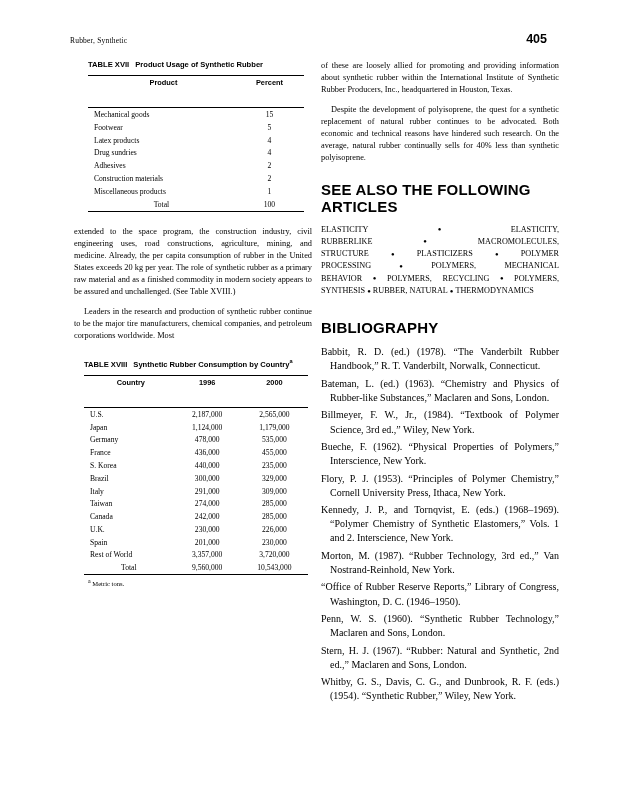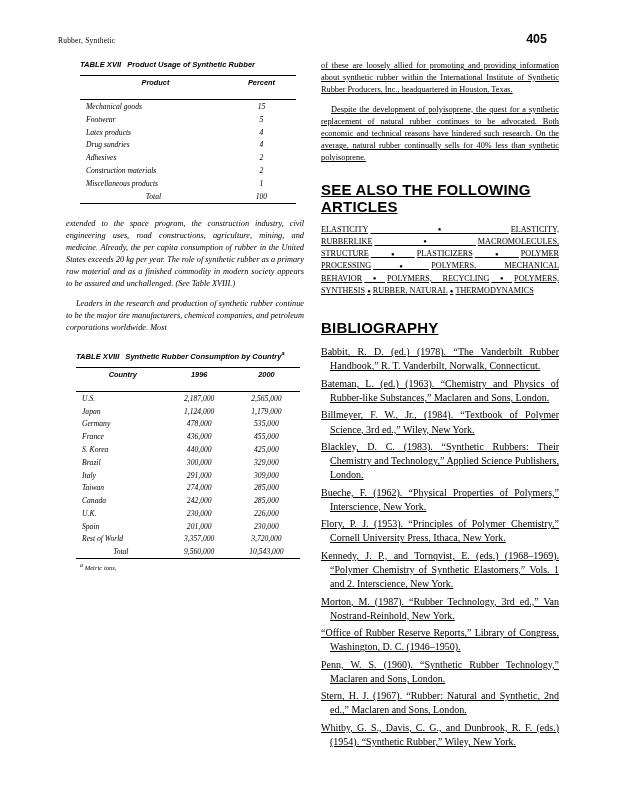--- a/index.html
+++ b/index.html
@@ -24,21 +24,21 @@
   }
   .header {
     position: absolute;
     top: 36px;
     left: 58px;
     right: 58px;
     height: 14px;
   }
   .header-left {
     position: absolute;
-    left: 0;
+    left: 12px;
     top: 0;
     font-size: 7.5px;
     letter-spacing: 0.2px;
   }
   .header-right {
     position: absolute;
     right: 12px;
     top: -4px;
     font-size: 12.5px;
     font-weight: bold;
@@ -49,22 +49,22 @@
     top: 60px;
     left: 58px;
     width: 501px;
     height: 640px;
   }
   .col {
     position: absolute;
     top: 0;
     width: 238px;
   }
-  .col-left { left: 8px; font-style: italic; }
-  .col-right { left: 263px; text-decoration: underline; }
+  .col-left { left: 16px; }
+  .col-right { left: 263px; }
 
   
   .table-block {
     margin-bottom: 6px;
   }
   .table-caption {
     font-family: "Liberation Sans", sans-serif;
     font-size: 7.6px;
     font-weight: bold;
     margin: 0 0 5px 0;
@@ -73,21 +73,21 @@
   .table-caption .cap-num { margin-right: 6px; }
   table.data {
     border-collapse: collapse;
     width: 100%;
     font-size: 7.6px;
   }
   table.data th {
     font-family: "Liberation Sans", sans-serif;
     font-weight: bold;
     font-size: 7.4px;
-    padding: 2px 2px 12px 2px;
+    padding: 2px 2px 20px 2px;
     text-align: center;
   }
   table.data td {
     padding: 1.9px 2px;
     font-size: 7.6px;
   }
   .rule-top { border-top: 1.1px solid #000; }
   .rule-bot { border-bottom: 1.1px solid #000; }
   .c-label { text-align: left; padding-left: 6px !important; }
   .c-val  { text-align: center; }
@@ -239,21 +239,21 @@
               <td class="c-val">535,000</td>
             </tr>
             <tr>
               <td class="c-label">France</td>
               <td class="c-val">436,000</td>
               <td class="c-val">455,000</td>
             </tr>
             <tr>
               <td class="c-label">S. Korea</td>
               <td class="c-val">440,000</td>
-              <td class="c-val">425,000</td>
+              <td class="c-val">235,000</td>
             </tr>
             <tr>
               <td class="c-label">Brazil</td>
               <td class="c-val">300,000</td>
               <td class="c-val">329,000</td>
             </tr>
             <tr>
               <td class="c-label">Italy</td>
               <td class="c-val">291,000</td>
               <td class="c-val">309,000</td>
@@ -307,21 +307,20 @@
       <div class="smallcaps">
         <span>ELASTICITY</span><span class="bullet">●</span><span>ELASTICITY, RUBBERLIKE</span><span class="bullet">●</span><span>MACROMOLECULES, STRUCTURE</span><span class="bullet">●</span><span>PLASTICIZERS</span><span class="bullet">●</span><span>POLYMER PROCESSING</span><span class="bullet">●</span><span>POLYMERS, MECHANICAL BEHAVIOR</span><span class="bullet">●</span><span>POLYMERS, RECYCLING</span><span class="bullet">●</span><span>POLYMERS, SYNTHESIS</span><span class="bullet">●</span><span>RUBBER, NATURAL</span><span class="bullet">●</span><span>THERMODYNAMICS</span>
       </div>
 
       <h2 class="section" style="margin-top:22px;">BIBLIOGRAPHY</h2>
 
       <div class="bib">
         <p class="bib-entry">Babbit, R. D. (ed.) (1978). “The Vanderbilt Rubber Handbook,” R. T. Vanderbilt, Norwalk, Connecticut.</p>
         <p class="bib-entry">Bateman, L. (ed.) (1963). “Chemistry and Physics of Rubber-like Substances,” Maclaren and Sons, London.</p>
         <p class="bib-entry">Billmeyer, F. W., Jr., (1984). “Textbook of Polymer Science, 3rd ed.,” Wiley, New York.</p>
-        <p class="bib-entry">Blackley, D. C. (1983). “Synthetic Rubbers: Their Chemistry and Technology,” Applied Science Publishers, London.</p>
         <p class="bib-entry">Bueche, F. (1962). “Physical Properties of Polymers,” Interscience, New York.</p>
         <p class="bib-entry">Flory, P. J. (1953). “Principles of Polymer Chemistry,” Cornell University Press, Ithaca, New York.</p>
         <p class="bib-entry">Kennedy, J. P., and Tornqvist, E. (eds.) (1968–1969). “Polymer Chemistry of Synthetic Elastomers,” Vols. 1 and 2. Interscience, New York.</p>
         <p class="bib-entry">Morton, M. (1987). “Rubber Technology, 3rd ed.,” Van Nostrand-Reinhold, New York.</p>
         <p class="bib-entry">“Office of Rubber Reserve Reports,” Library of Congress, Washington, D. C. (1946–1950).</p>
         <p class="bib-entry">Penn, W. S. (1960). “Synthetic Rubber Technology,” Maclaren and Sons, London.</p>
         <p class="bib-entry">Stern, H. J. (1967). “Rubber: Natural and Synthetic, 2nd ed.,” Maclaren and Sons, London.</p>
         <p class="bib-entry">Whitby, G. S., Davis, C. G., and Dunbrook, R. F. (eds.) (1954). “Synthetic Rubber,” Wiley, New York.</p>
       </div>
 

